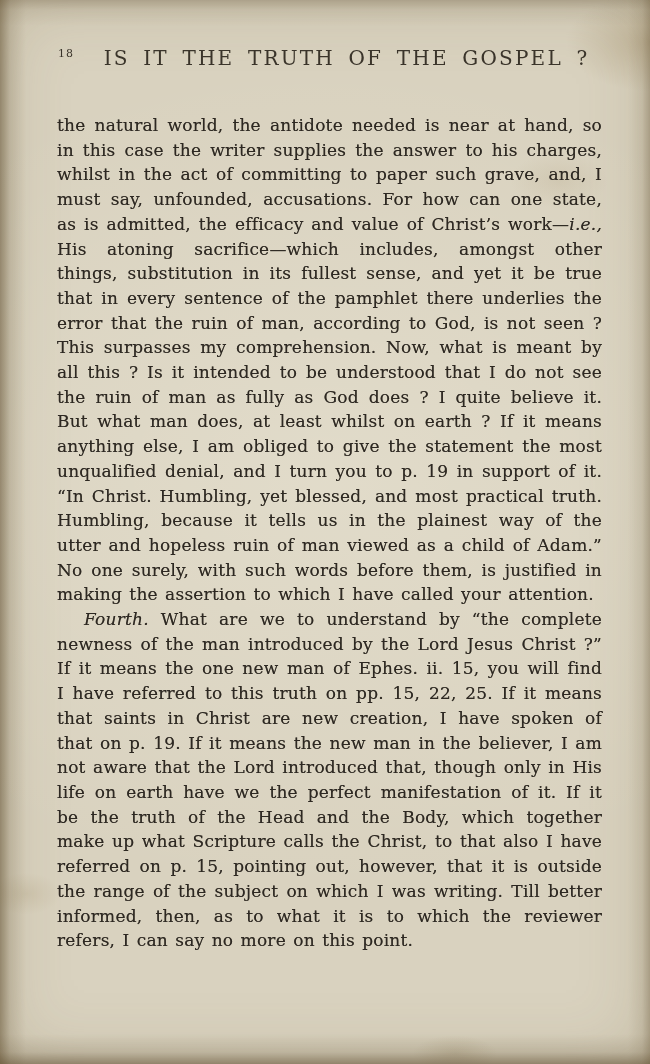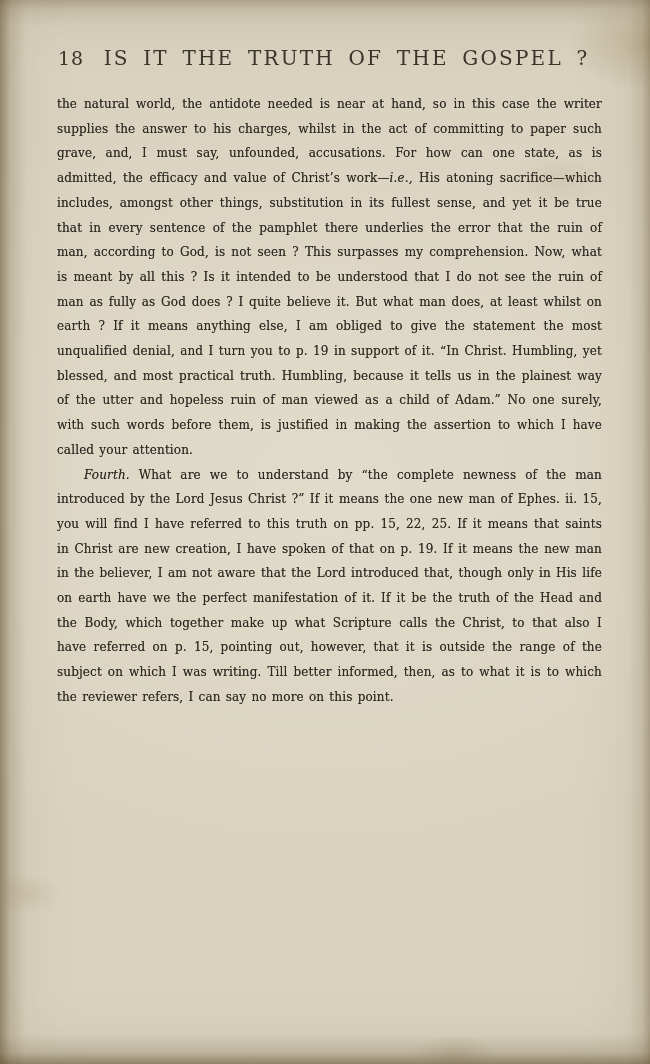--- a/index.html
+++ b/index.html
@@ -37,37 +37,37 @@
   }
   .page-header {
     position: relative;
     height: 24px;
     color: #3a342a;
   }
   .page-number {
     position: absolute;
     left: 1px;
     top: 1px;
-    font-size: 19px;
+    font-size: 11px;
     letter-spacing: 1px;
     text-align: center;
   }
   .running-title {
     display: block;
     text-align: center;
     padding-left: 34px;
     font-size: 20px;
     letter-spacing: 2.2px;
     word-spacing: 5px;
     white-space: nowrap;
   }
   .body-text {
-    margin-top: 22px;
+    margin-top: 43px;
     color: #2d2822;
-    font-size: 12px;
+    font-size: 17px;
     line-height: 24.7px;
     text-align: justify;
     word-spacing: 0.10em;
     letter-spacing: 0.012em;
     text-shadow: 0 0 0.5px rgba(45, 40, 30, 0.55);
   }
   p.para { margin: 0; }
   p.para.indent { text-indent: 27px; }
   .italic { font-style: italic; }
 </style>

